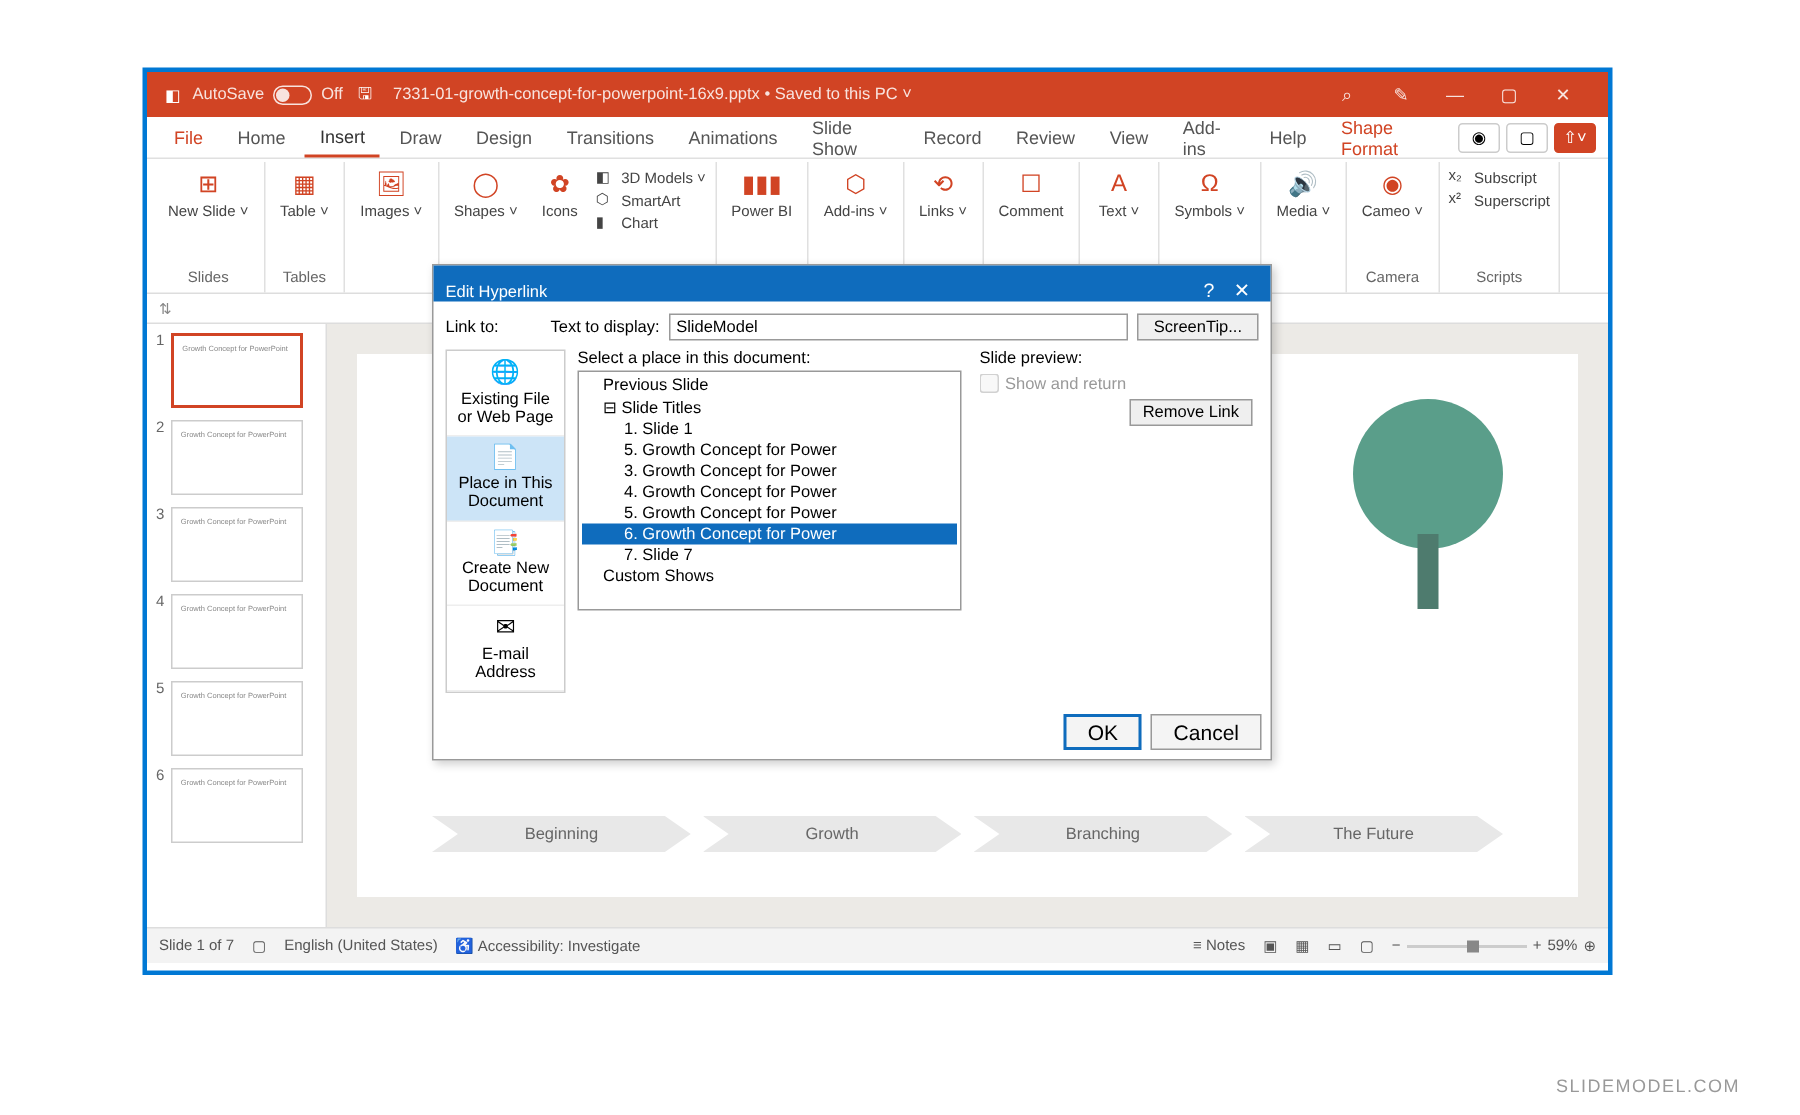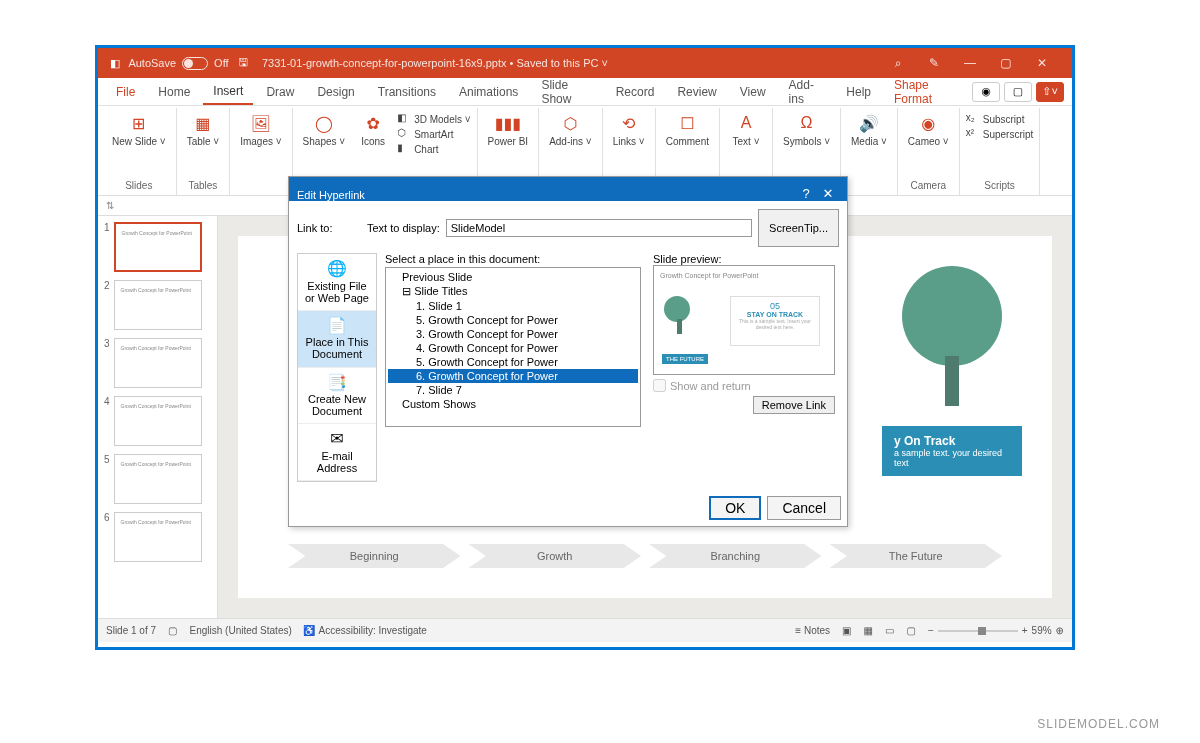--- a/index.html
+++ b/index.html
@@ -52,21 +52,21 @@
 .statusbar .track { width: 80px; height: 2px; background: #ccc; position: relative; }
 .statusbar .track::after { content: ""; position: absolute; left: 40px; top: -3px; width: 8px; height: 8px; background: #888; }
 
 .dialog { position: absolute; left: 190px; top: 128px; width: 560px; background: #fff; border: 1px solid #999; box-shadow: 2px 2px 6px rgba(0,0,0,.2); font-size: 11px; z-index: 10; }
 .dlg-title { background: #0f6cbd; color: #fff; height: 24px; display: flex; align-items: flex-end; padding: 0 8px; }
 .dlg-title .spacer { flex: 1; }
 .dlg-title .x { width: 22px; text-align: center; font-size: 13px; }
 .dlg-body { padding: 8px; display: flex; flex-direction: column; gap: 6px; }
 .dlg-row { display: flex; align-items: center; gap: 6px; justify-content: flex-end; }
 .dlg-row input { flex: 1; border: 1px solid #999; padding: 2px 4px; font-size: 11px; }
-.dlg-row button { border: 1px solid #999; background: #f0f0f0; padding: 12px 10px; font-size: 11px; }
+.dlg-row button { border: 1px solid #999; background: #f0f0f0; padding: 2px 10px; font-size: 11px; }
 .dlg-main { display: flex; gap: 0; }
 .link-types { width: 80px; border: 1px solid #ccc; }
 .link-type { padding: 6px 4px; text-align: center; border-bottom: 1px solid #eee; line-height: 1.1; }
 .link-type.active { background: #cce4f7; }
 .link-type .ti { font-size: 16px; display: block; margin-bottom: 2px; }
 .places { flex: 1; padding: 0 8px; }
 .places .lbl { margin-bottom: 2px; }
 .tree-list { border: 1px solid #999; height: 160px; overflow-y: auto; font-size: 11px; padding: 2px; position: relative; }
 .tree-list .item { padding: 1px 2px 1px 14px; white-space: nowrap; }
 .tree-list .item.lvl2 { padding-left: 28px; }
@@ -302,24 +302,20 @@
             <div class="mini">Growth Concept for PowerPoint</div>
           </div>
         </div>
       </div>
     <div class="canvas">
       <div class="slide-main">
         <div class="tree">
           <div class="crown"></div>
             <div class="trunk"></div>
         </div>
-        <div class="box">
-          <div style="font-weight:bold;font-size:12px;">y On Track</div>
-          <div>a sample text. your desired text</div>
-        </div>
         <div class="arrows" id="arrows">
             <div class="arrow">Beginning</div>
             <div class="arrow">Growth</div>
             <div class="arrow">Branching</div>
             <div class="arrow">The Future</div>
           </div>
       </div>
     </div>
   </div>
 
@@ -374,33 +370,20 @@
               <div class="item lvl2">3. Growth Concept for Power</div>
               <div class="item lvl2">4. Growth Concept for Power</div>
               <div class="item lvl2">5. Growth Concept for Power</div>
               <div class="item lvl2 sel">6. Growth Concept for Power</div>
               <div class="item lvl2">7. Slide 7</div>
               <div class="item">  Custom Shows</div>
             </div>
         </div>
         <div class="preview">
           <div class="lbl">Slide preview:</div>
-          <div class="pbox">
-            <div>Growth Concept for PowerPoint</div>
-            <div class="ptree">
-                <div class="pc"></div>
-                <div class="pt"></div>
-              </div>
-            <div style="position:absolute;left:8px;bottom:10px;background:#2b8fb5;color:#fff;padding:2px 4px;font-size:6px;">THE FUTURE</div>
-            <div class="pblk">
-              <div class="n">05</div>
-              <div style="color:#2b8fb5;font-size:7px;font-weight:bold;">STAY ON TRACK</div>
-              <div style="font-size:5px;color:#aaa;">This is a sample text. Insert your desired text here.</div>
-            </div>
-          </div>
           <div class="chk">
             <input type="checkbox" disabled="" style="">
             <span>Show and return</span>
           </div>
           <div style="text-align:right;">
             <button style="border:1px solid #999;padding:2px 8px;font-size:11px;">Remove Link</button>
           </div>
         </div>
       </div>
     </div>

